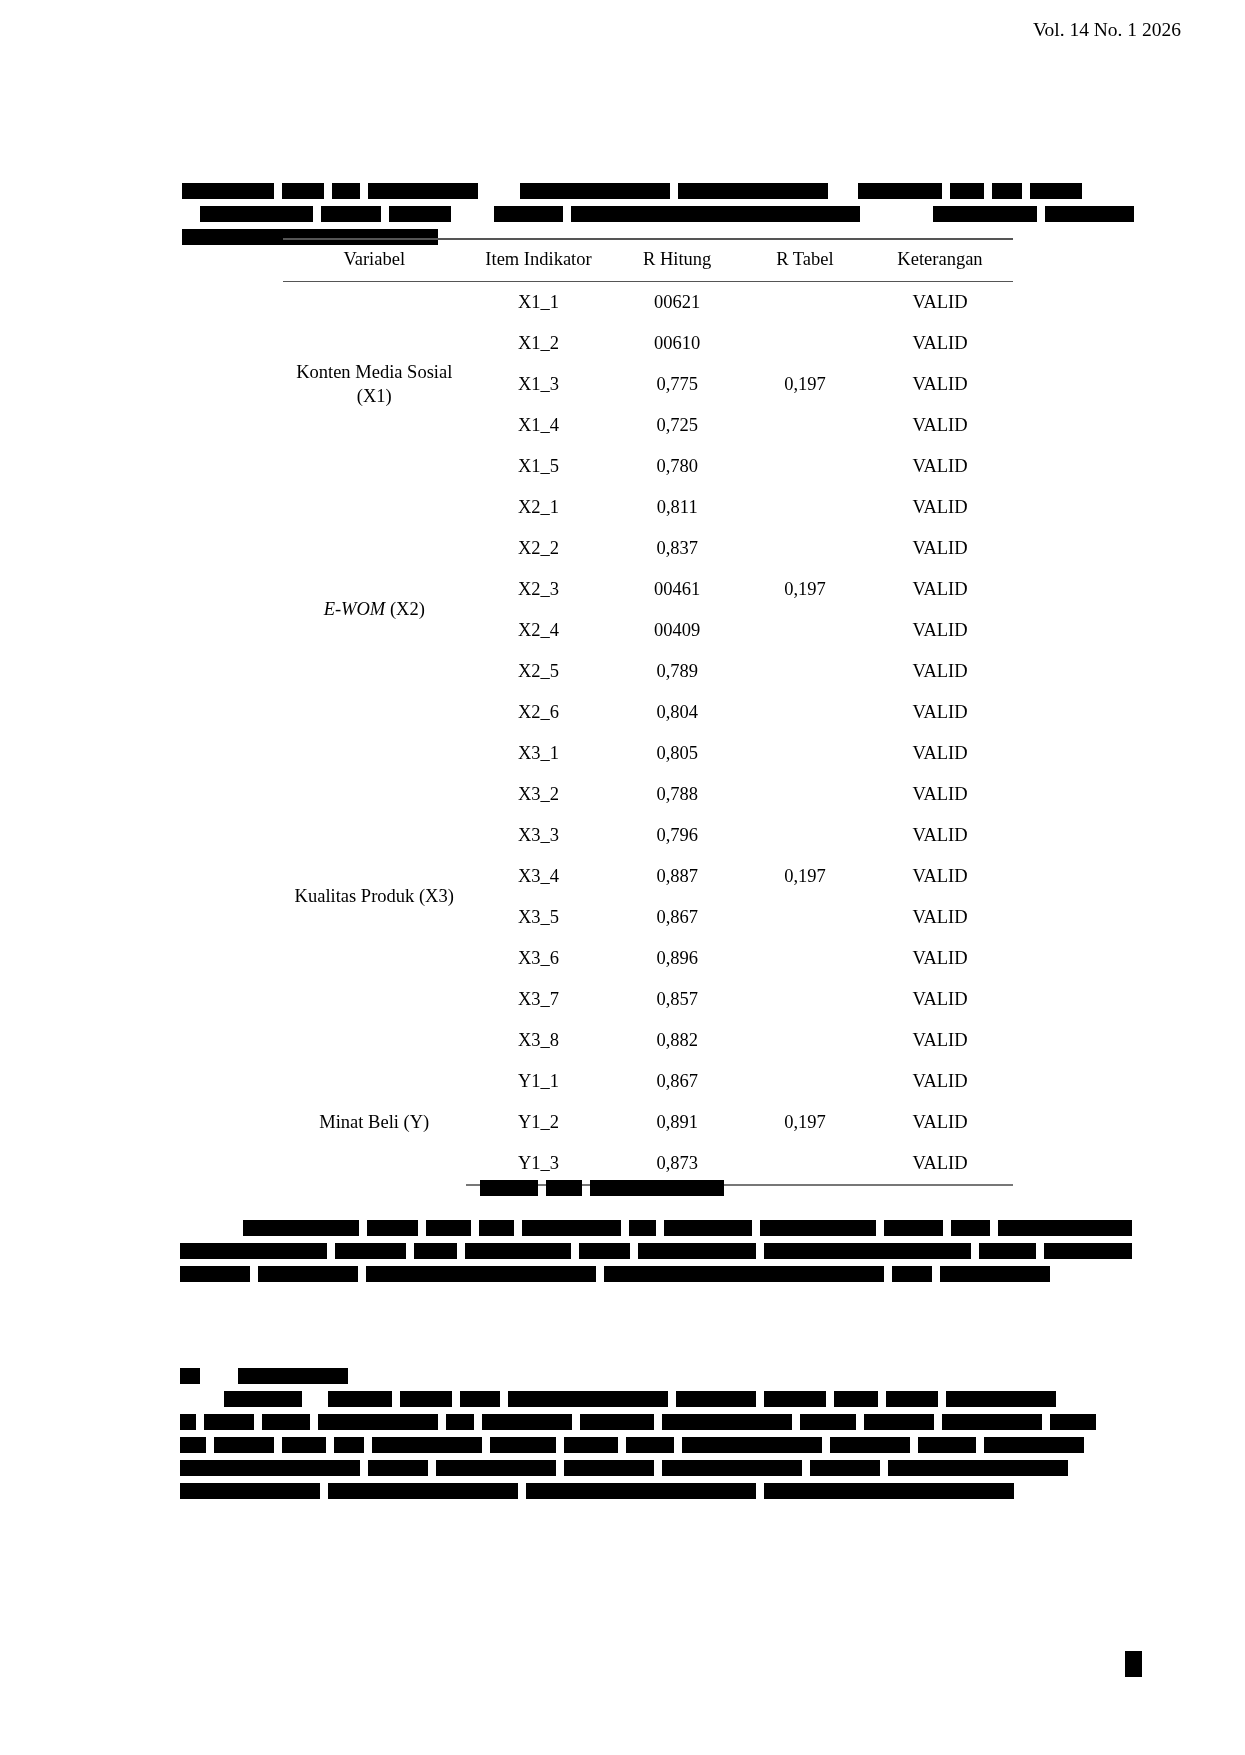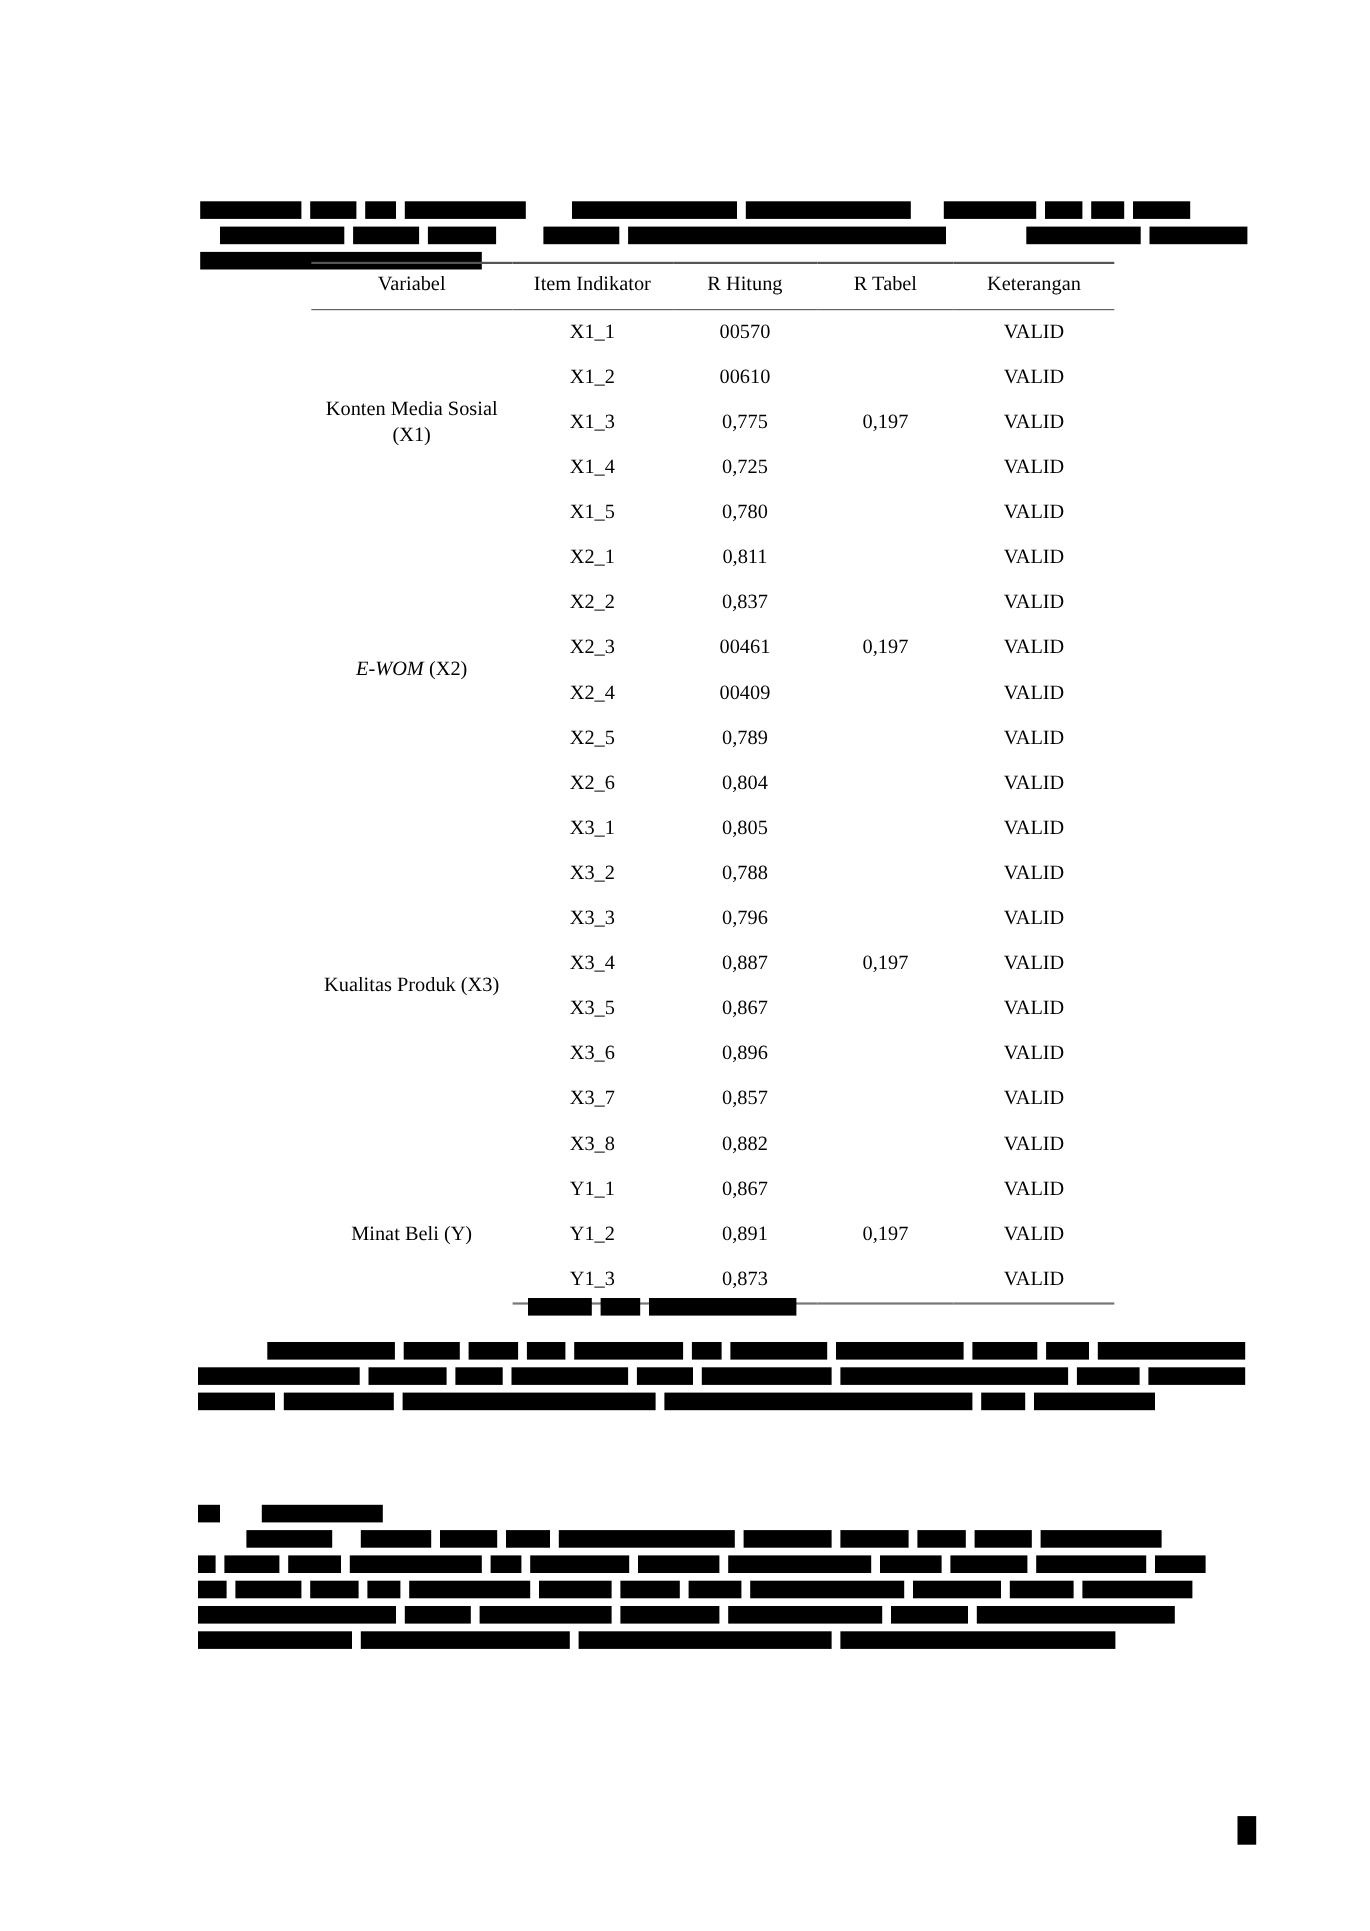--- a/index.html
+++ b/index.html
@@ -108,20 +108,21 @@
     bottom: 78px;
     width: 17px;
     height: 26px;
     background: #000;
   }
 </style>
 </head>
 <body>
 
 <div class="page-header">
+  <div class="vol-line">Vol. 14 No. 1 2026</div>
 </div>
 
 <div class="redact-block" style="left:182px; top:183px; width:960px;">
   <div class="redact-row">
     <div class="redact-seg" style="width:92px;"></div>
     <div class="redact-seg" style="width:42px;"></div>
     <div class="redact-seg" style="width:28px;"></div>
     <div class="redact-seg" style="width:110px;"></div>
     <div class="redact-seg gap" style="width:26px;"></div>
     <div class="redact-seg" style="width:150px;"></div>
@@ -157,21 +158,21 @@
         <th style="width:20%">Item Indikator</th>
         <th style="width:18%">R Hitung</th>
         <th style="width:17%">R Tabel</th>
         <th style="width:20%">Keterangan</th>
       </tr>
     </thead>
     <tbody>
         <tr>
           <td rowspan="5" class="var-cell">Konten Media Sosial (X1)</td>
           <td>X1_1</td>
-          <td>00570</td>
+          <td>00621</td>
           <td></td>
           <td>VALID</td>
         </tr>
         <tr>
           <td>X1_2</td>
           <td>00610</td>
           <td></td>
           <td>VALID</td>
         </tr>
         <tr>

